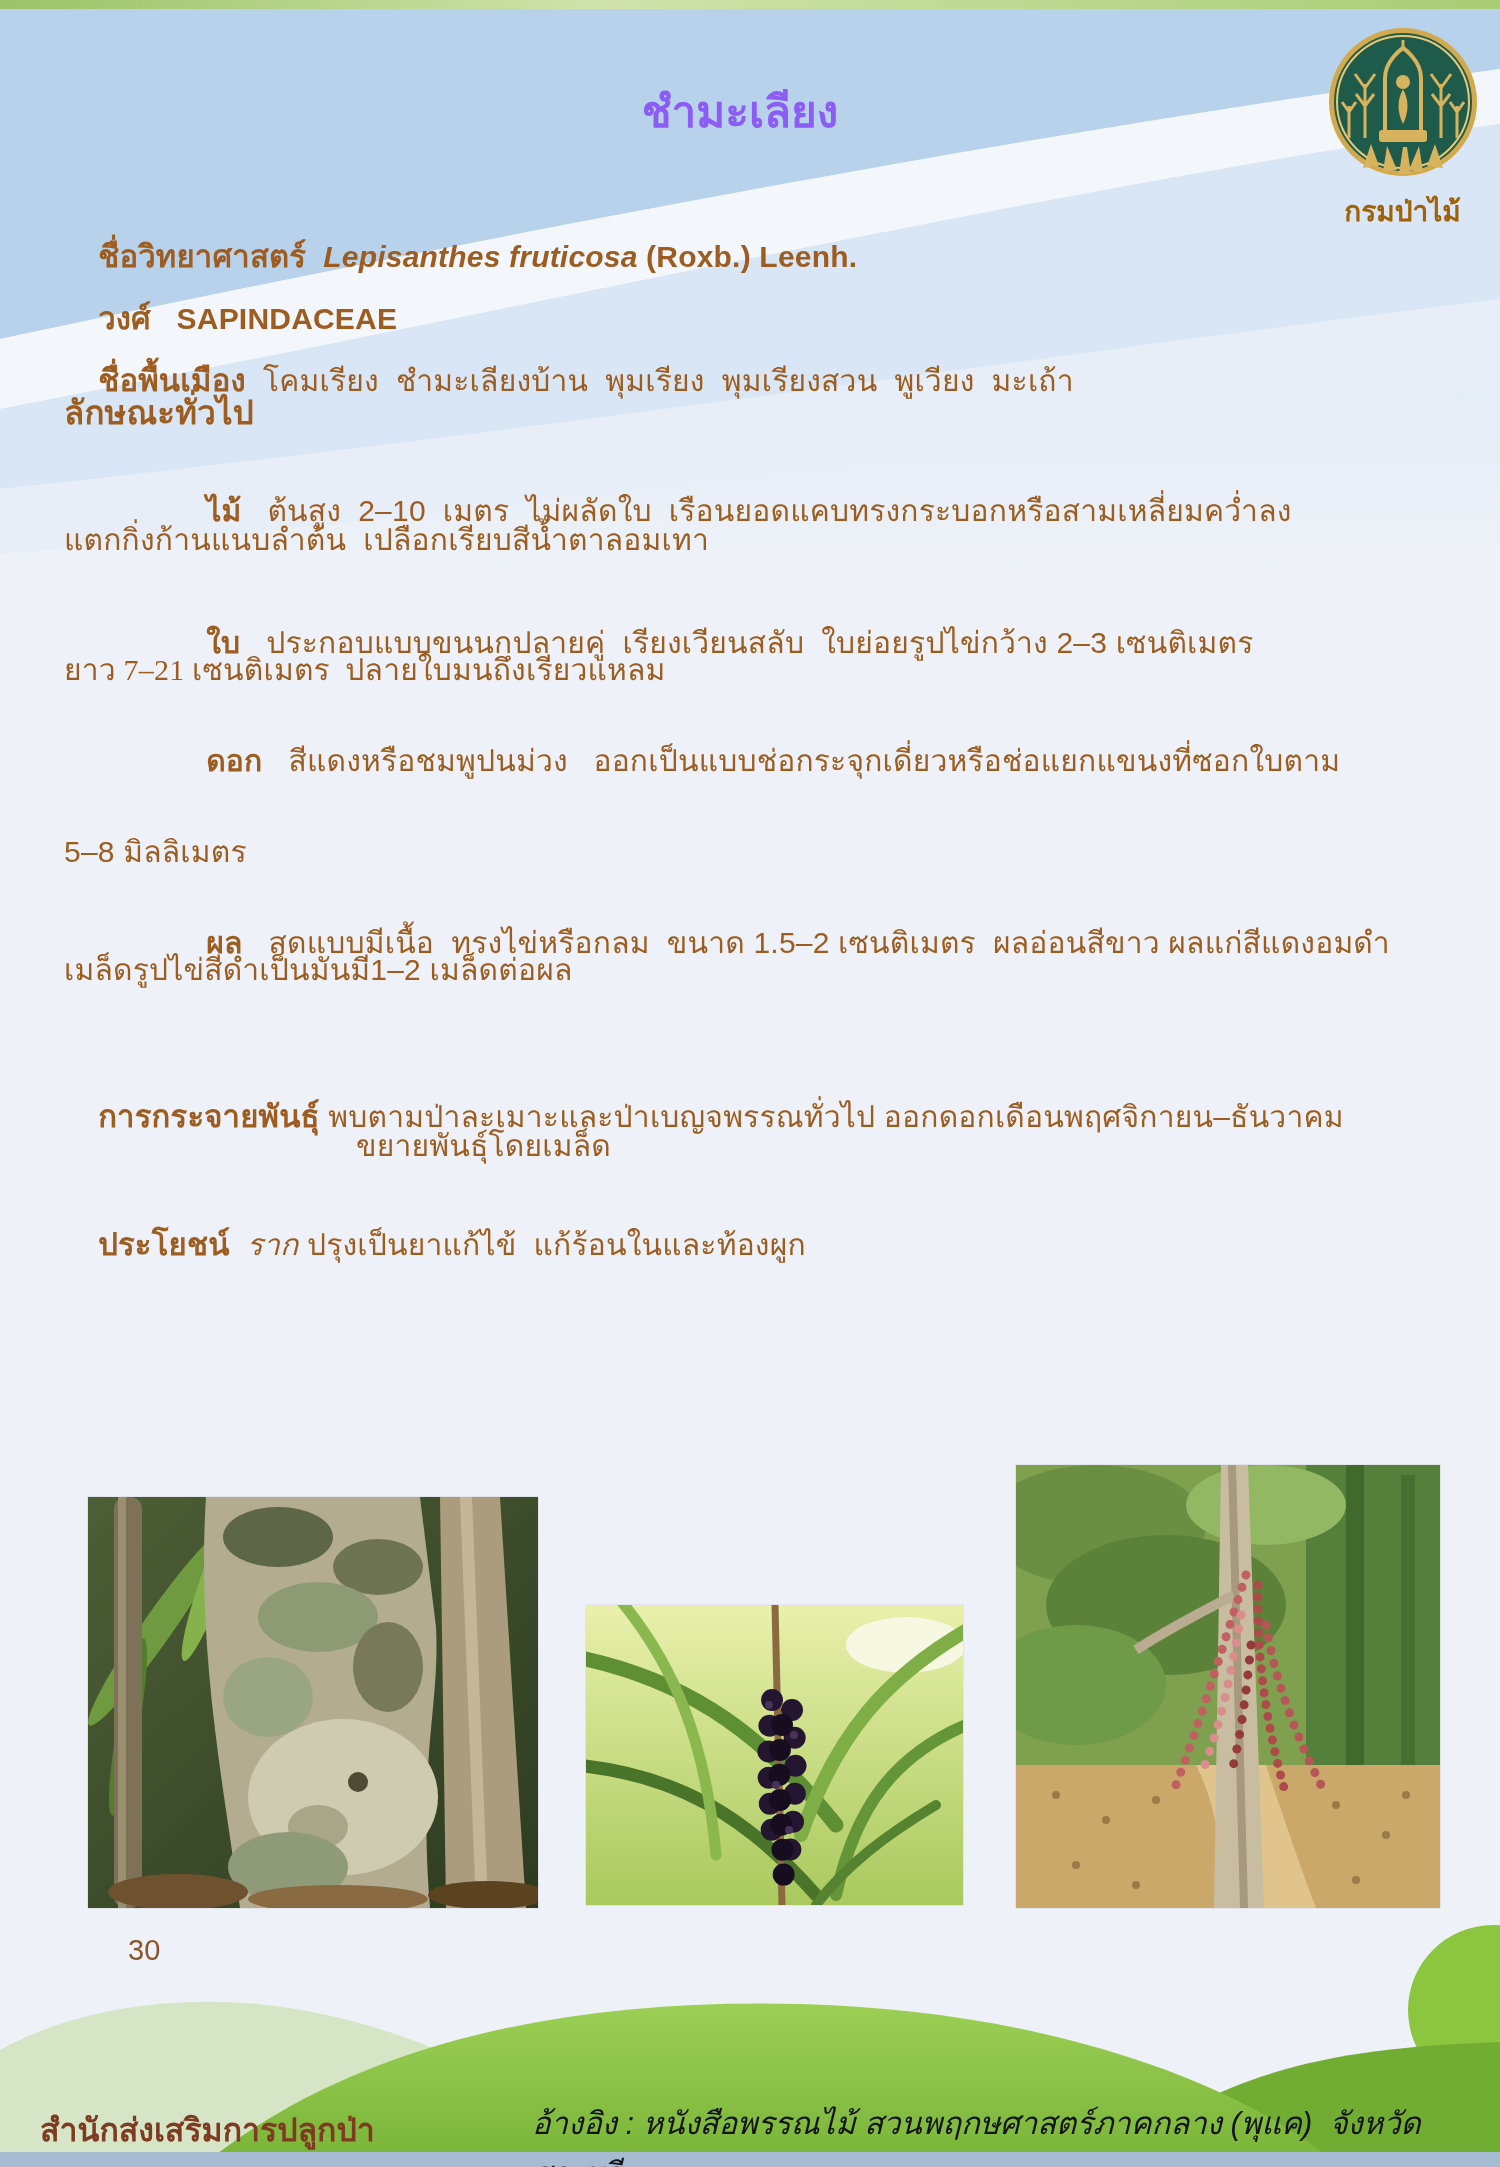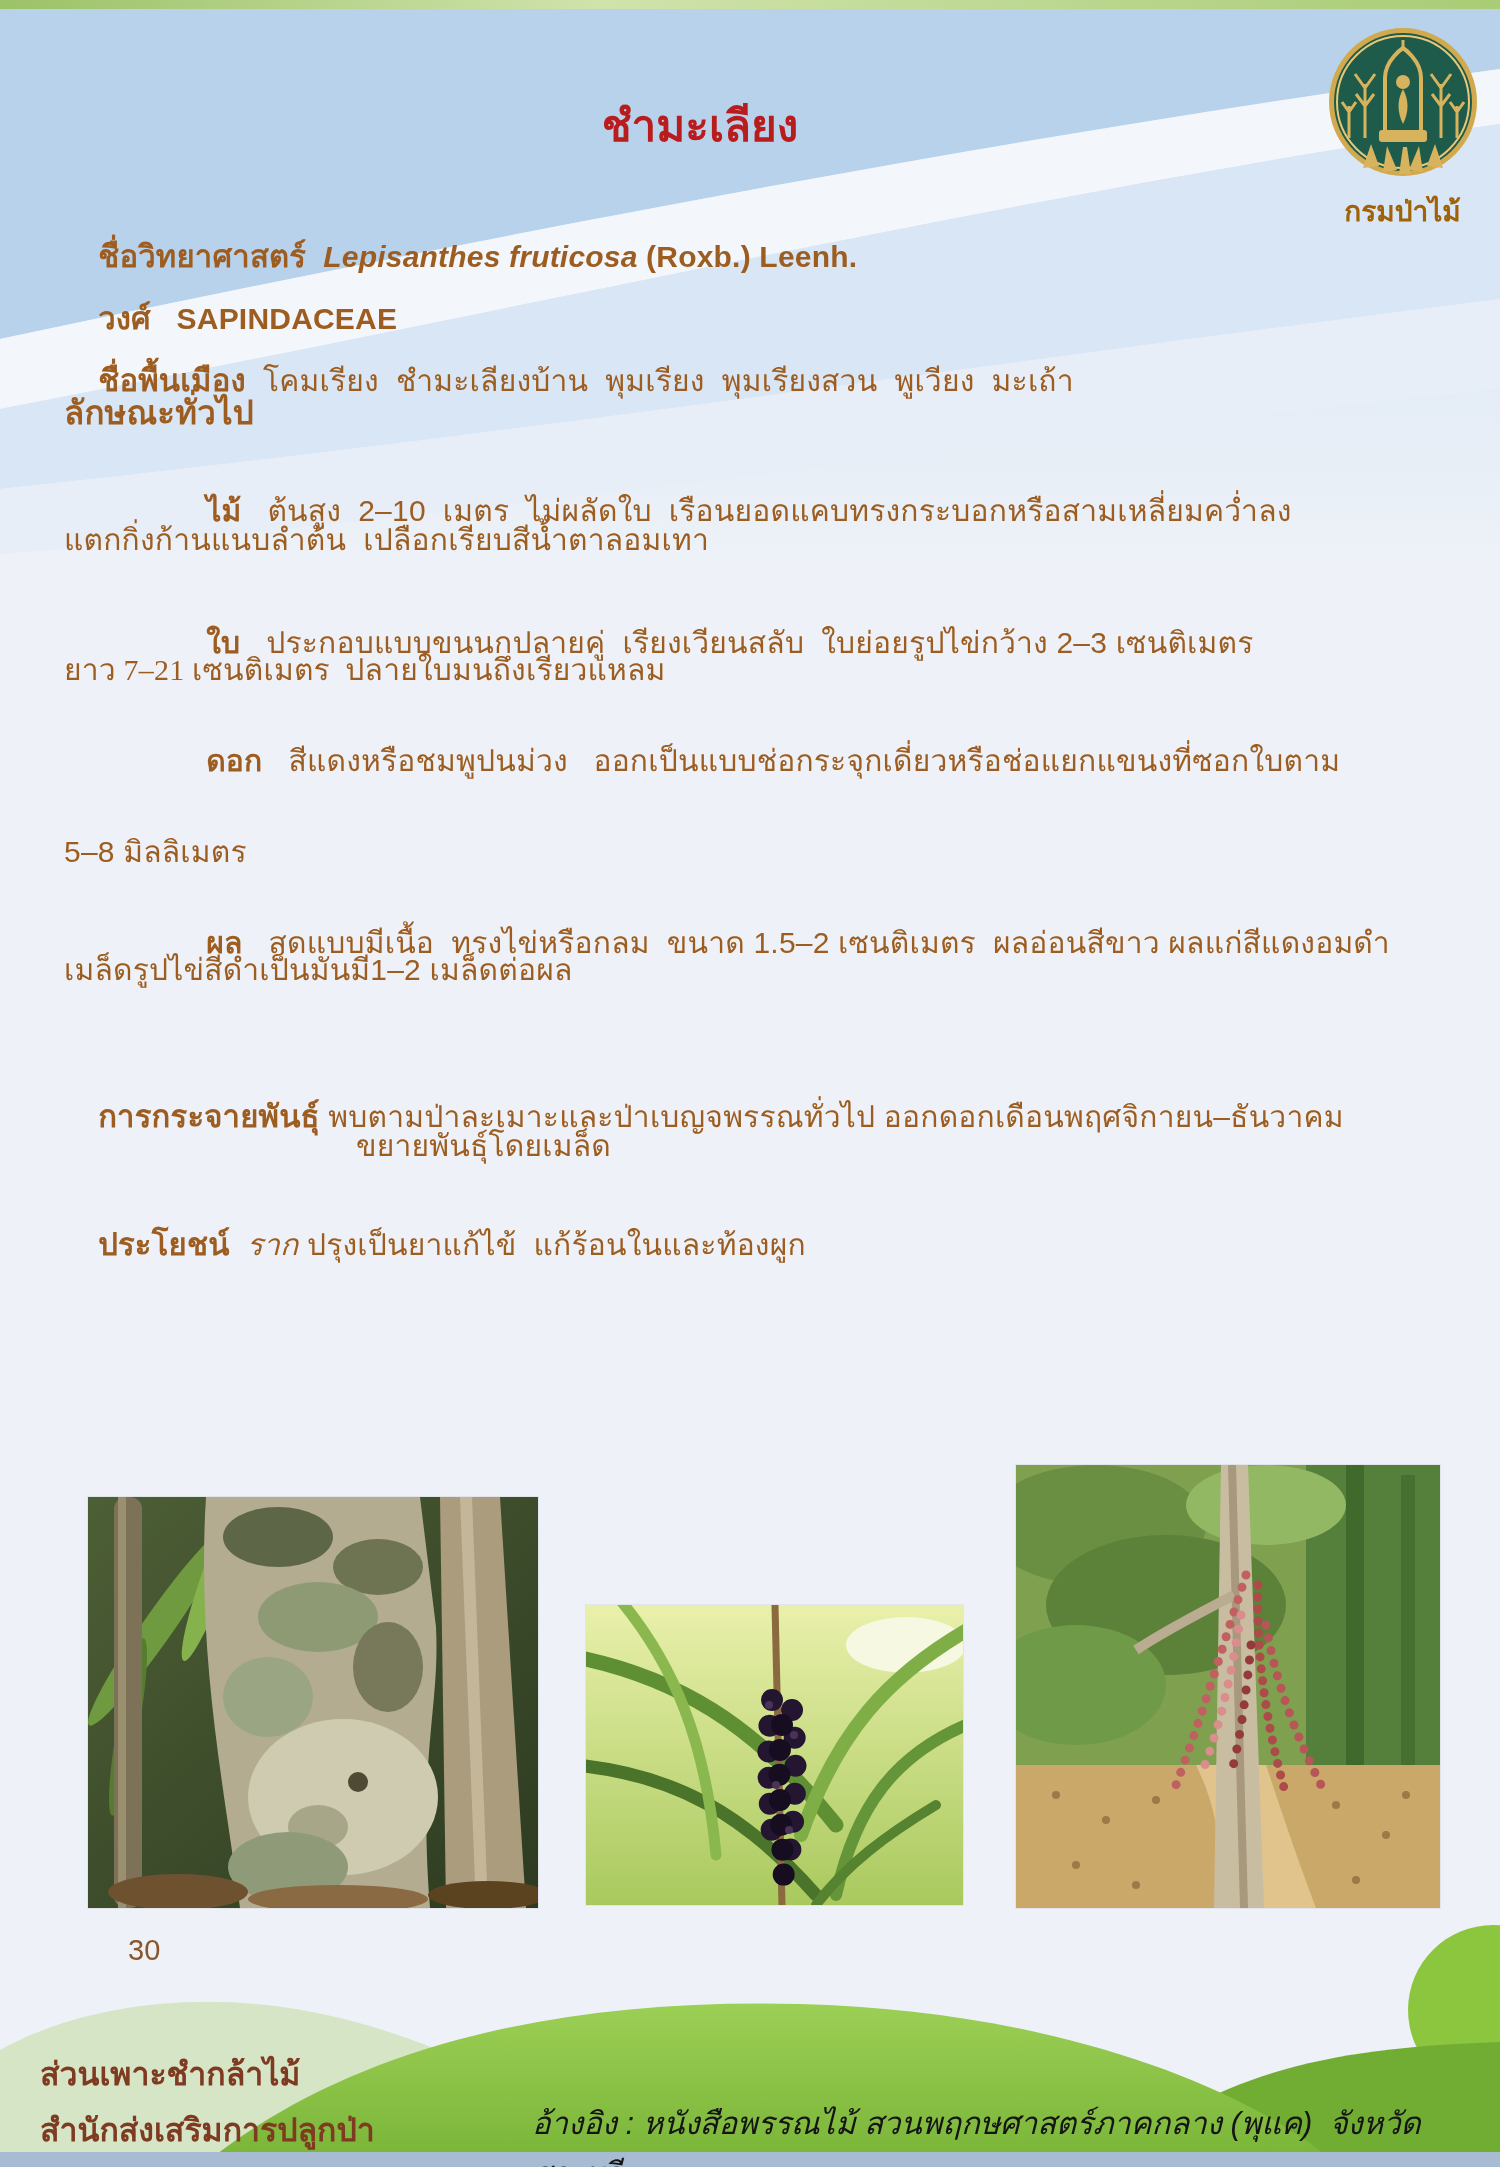--- a/index.html
+++ b/index.html
@@ -5,22 +5,22 @@
   html,body{margin:0;padding:0;background:#888;}
   .page{
     position:relative;width:1500px;height:2167px;margin:0 auto;
     background:#eef2f8;overflow:hidden;
     font-family:"Liberation Sans","DejaVu Sans",sans-serif;
   }
   .bg-abs{position:absolute;left:0;}
   .top-strip{position:absolute;top:0;left:0;width:1500px;height:9px;
     background:linear-gradient(90deg,#9cc268,#cfe3ab 40%,#a9cc76);}
   .title{
-    position:absolute;top:90px;left:0;width:1400px;text-align:center;
-    font-size:44px;font-weight:bold;color:#b91c1c;z-index:3;
+    position:absolute;top:76px;left:0;width:1400px;text-align:center;
+    font-size:44px;font-weight:bold;color:#8b5cf6;z-index:3;padding-left:40px;
   }
   .line{
     position:absolute;white-space:pre-wrap;color:#9d5d20;font-size:30px;
     line-height:1.3;z-index:3;letter-spacing:0.2px;
   }
   .lbl{font-weight:bold;font-size:31px;}
   .term{font-weight:bold;margin-right:26px;}
   .sci{font-style:italic;font-weight:bold;}
   .auth{font-weight:bold;}
   .it{font-style:italic;}
@@ -241,17 +241,16 @@
           <stop offset="1" stop-color="#78b437"></stop>
       </linearGradient>
     </defs>
     <circle cx="1493" cy="110" r="85" fill="#8cc63f"></circle>
     <path d="M0,150 C90,100 220,88 340,118 C470,150 560,210 620,267 L0,267 Z" fill="#d5e5c6"></path>
     <path d="M1100,267 C1220,170 1330,148 1500,142 L1500,267 Z" fill="#72ad33"></path>
     <path d="M200,267 C350,145 560,98 800,104 C1040,110 1240,180 1340,267 Z" fill="url(#ghill)"></path>
     <rect x="0" y="252" width="1500" height="15" fill="#a7bbd3"></rect>
   </svg>
 
-  <div class="footer-org" style="top:2048px;">ส่วนเพาะชำกล้าไม้</div>
   <div class="footer-org" style="top:2104px;">สำนักส่งเสริมการปลูกป่า</div>
   <div class="footer-ref">อ้างอิง : หนังสือพรรณไม้ สวนพฤกษศาสตร์ภาคกลาง (พุแค)  จังหวัดสระบุรี</div>
 
 </div>
 
 </body></html>

